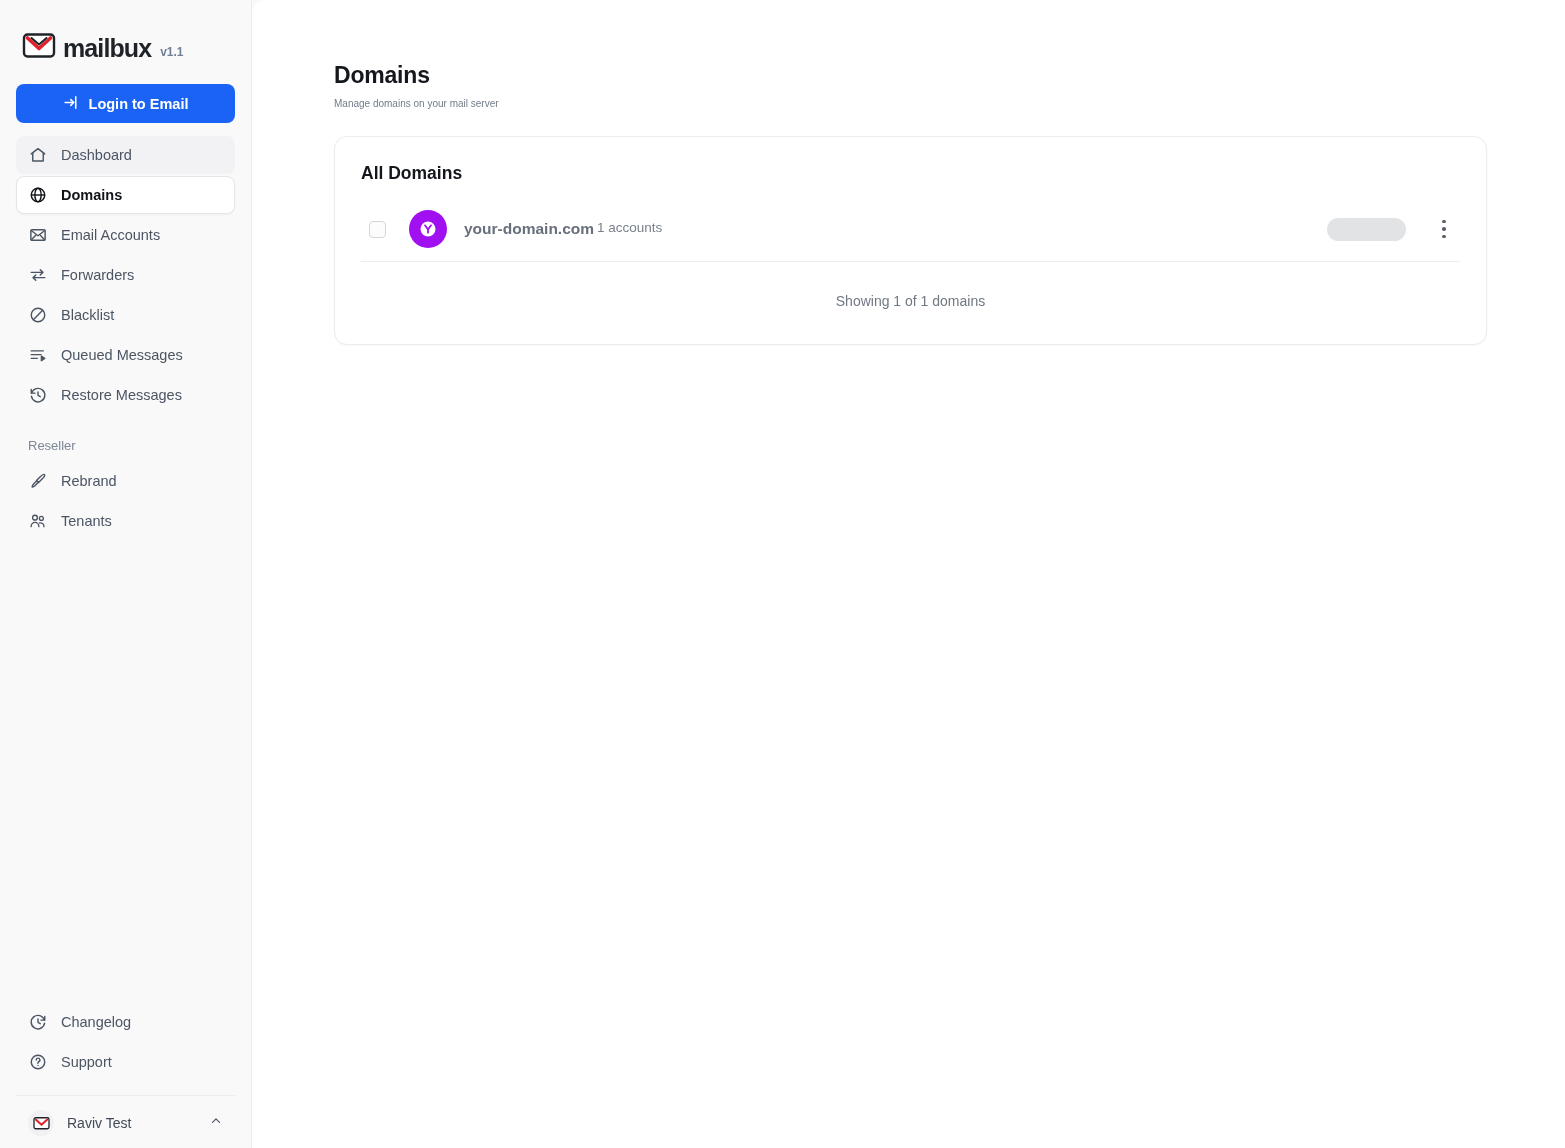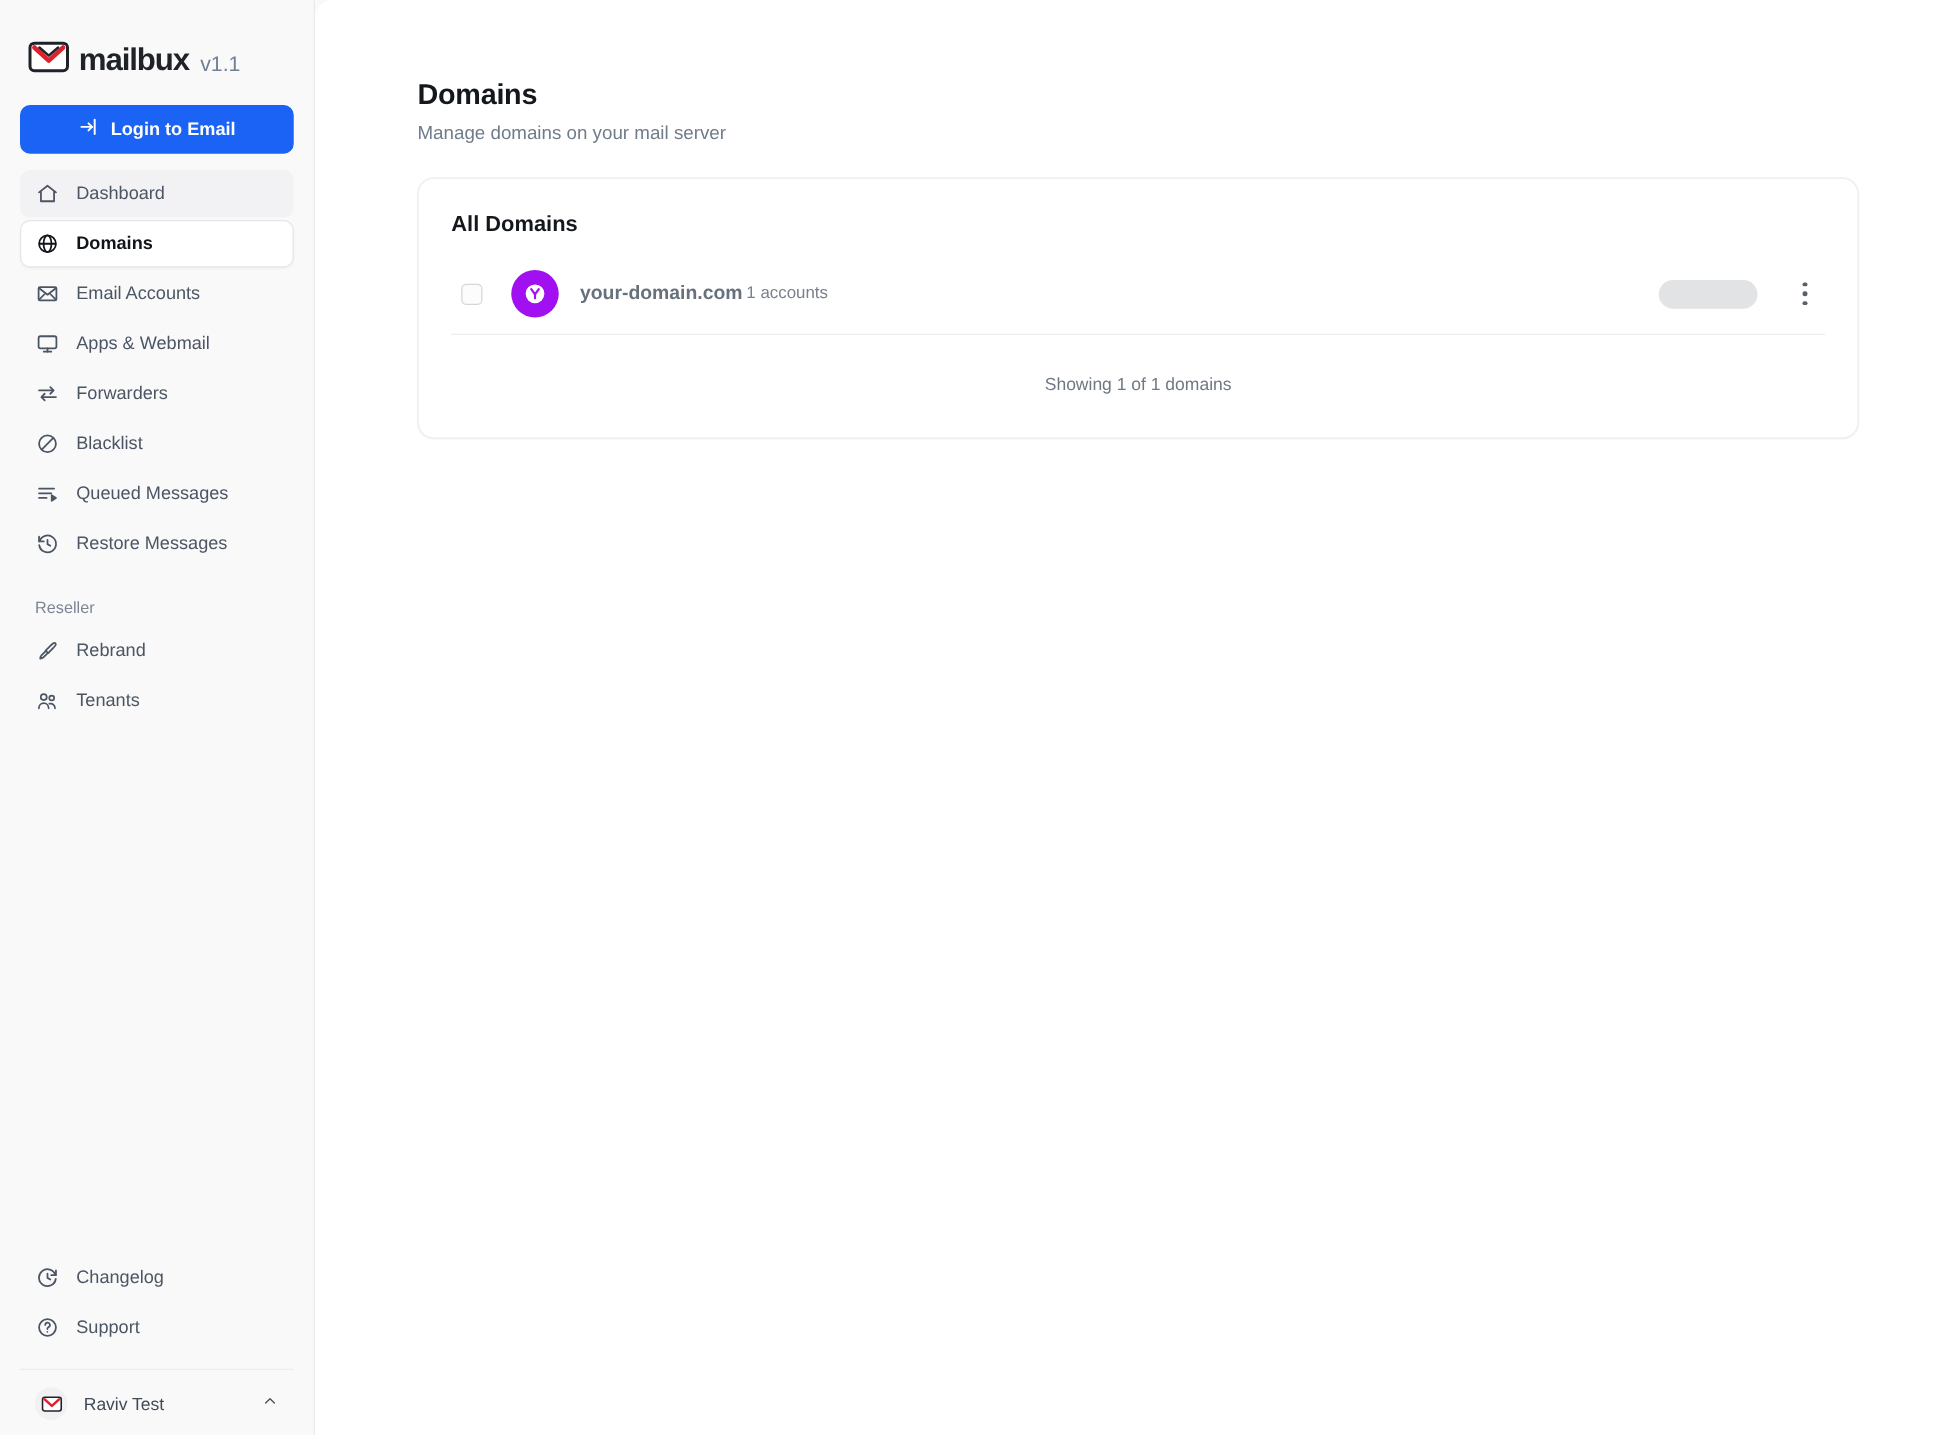--- a/index.html
+++ b/index.html
@@ -47,23 +47,23 @@
   .brand-word {
     font-size: 25px;
     font-weight: 700;
     letter-spacing: -0.9px;
     color: #1f2328;
     line-height: 1;
     position: relative;
     top: 1px;
   }
   .brand-version {
-    font-size: 17px;
+    font-size: 12px;
     color: #6f7f96;
-    font-weight: 400;
+    font-weight: 700;
     position: relative;
     top: 5px;
     margin-left: 2px;
   }
 
   .login-btn {
     margin: 14px 16px 0 16px;
     height: 39px;
     background: #1a63f4;
     border: none;
@@ -177,21 +177,21 @@
     padding: 62px 78px 0 82px;
   }
 
   .page-title {
     font-size: 23px;
     font-weight: 700;
     color: #14181d;
     letter-spacing: -0.2px;
   }
   .page-subtitle {
-    font-size: 15px;
+    font-size: 10px;
     color: #717c8a;
     margin-top: 9px;
   }
 
   .toolbar {
     display: flex;
     justify-content: flex-end;
     margin-top: 26px;
   }
 
@@ -367,30 +367,20 @@
         <span class="nav-icon">
           <svg width="18" height="18" viewBox="0 0 24 24" fill="none" stroke="#4b5563" stroke-width="1.9" stroke-linejoin="round">
             <rect x="2.5" y="5" width="19" height="14" rx="1.5"></rect>
             <path d="M2.5 5.6L12 13 21.5 5.6"></path>
             <path d="M2.8 18.6L9.3 12M21.2 18.6L14.7 12"></path>
           </svg>
         </span>
         <span>Email Accounts</span>
       </a>
 
-      <a class="nav-item">
-        <span class="nav-icon">
-          <svg width="18" height="18" viewBox="0 0 24 24" fill="none" stroke="#4b5563" stroke-width="1.9" stroke-linecap="round" stroke-linejoin="round">
-            <rect x="2.5" y="4" width="19" height="13" rx="2"></rect>
-            <path d="M8 20.5h8"></path>
-              <path d="M12 17v3.5"></path>
-          </svg>
-        </span>
-        <span>Apps &amp; Webmail</span>
-      </a>
 
       <a class="nav-item">
         <span class="nav-icon">
           <svg width="18" height="18" viewBox="0 0 24 24" fill="none" stroke="#4b5563" stroke-width="1.9" stroke-linecap="round" stroke-linejoin="round">
             <path d="M3 8.5h15"></path>
               <path d="M15 5l3.5 3.5L15 12"></path>
             <path d="M21 15.5H6"></path>
               <path d="M9 12L5.5 15.5 9 19"></path>
           </svg>
         </span>

